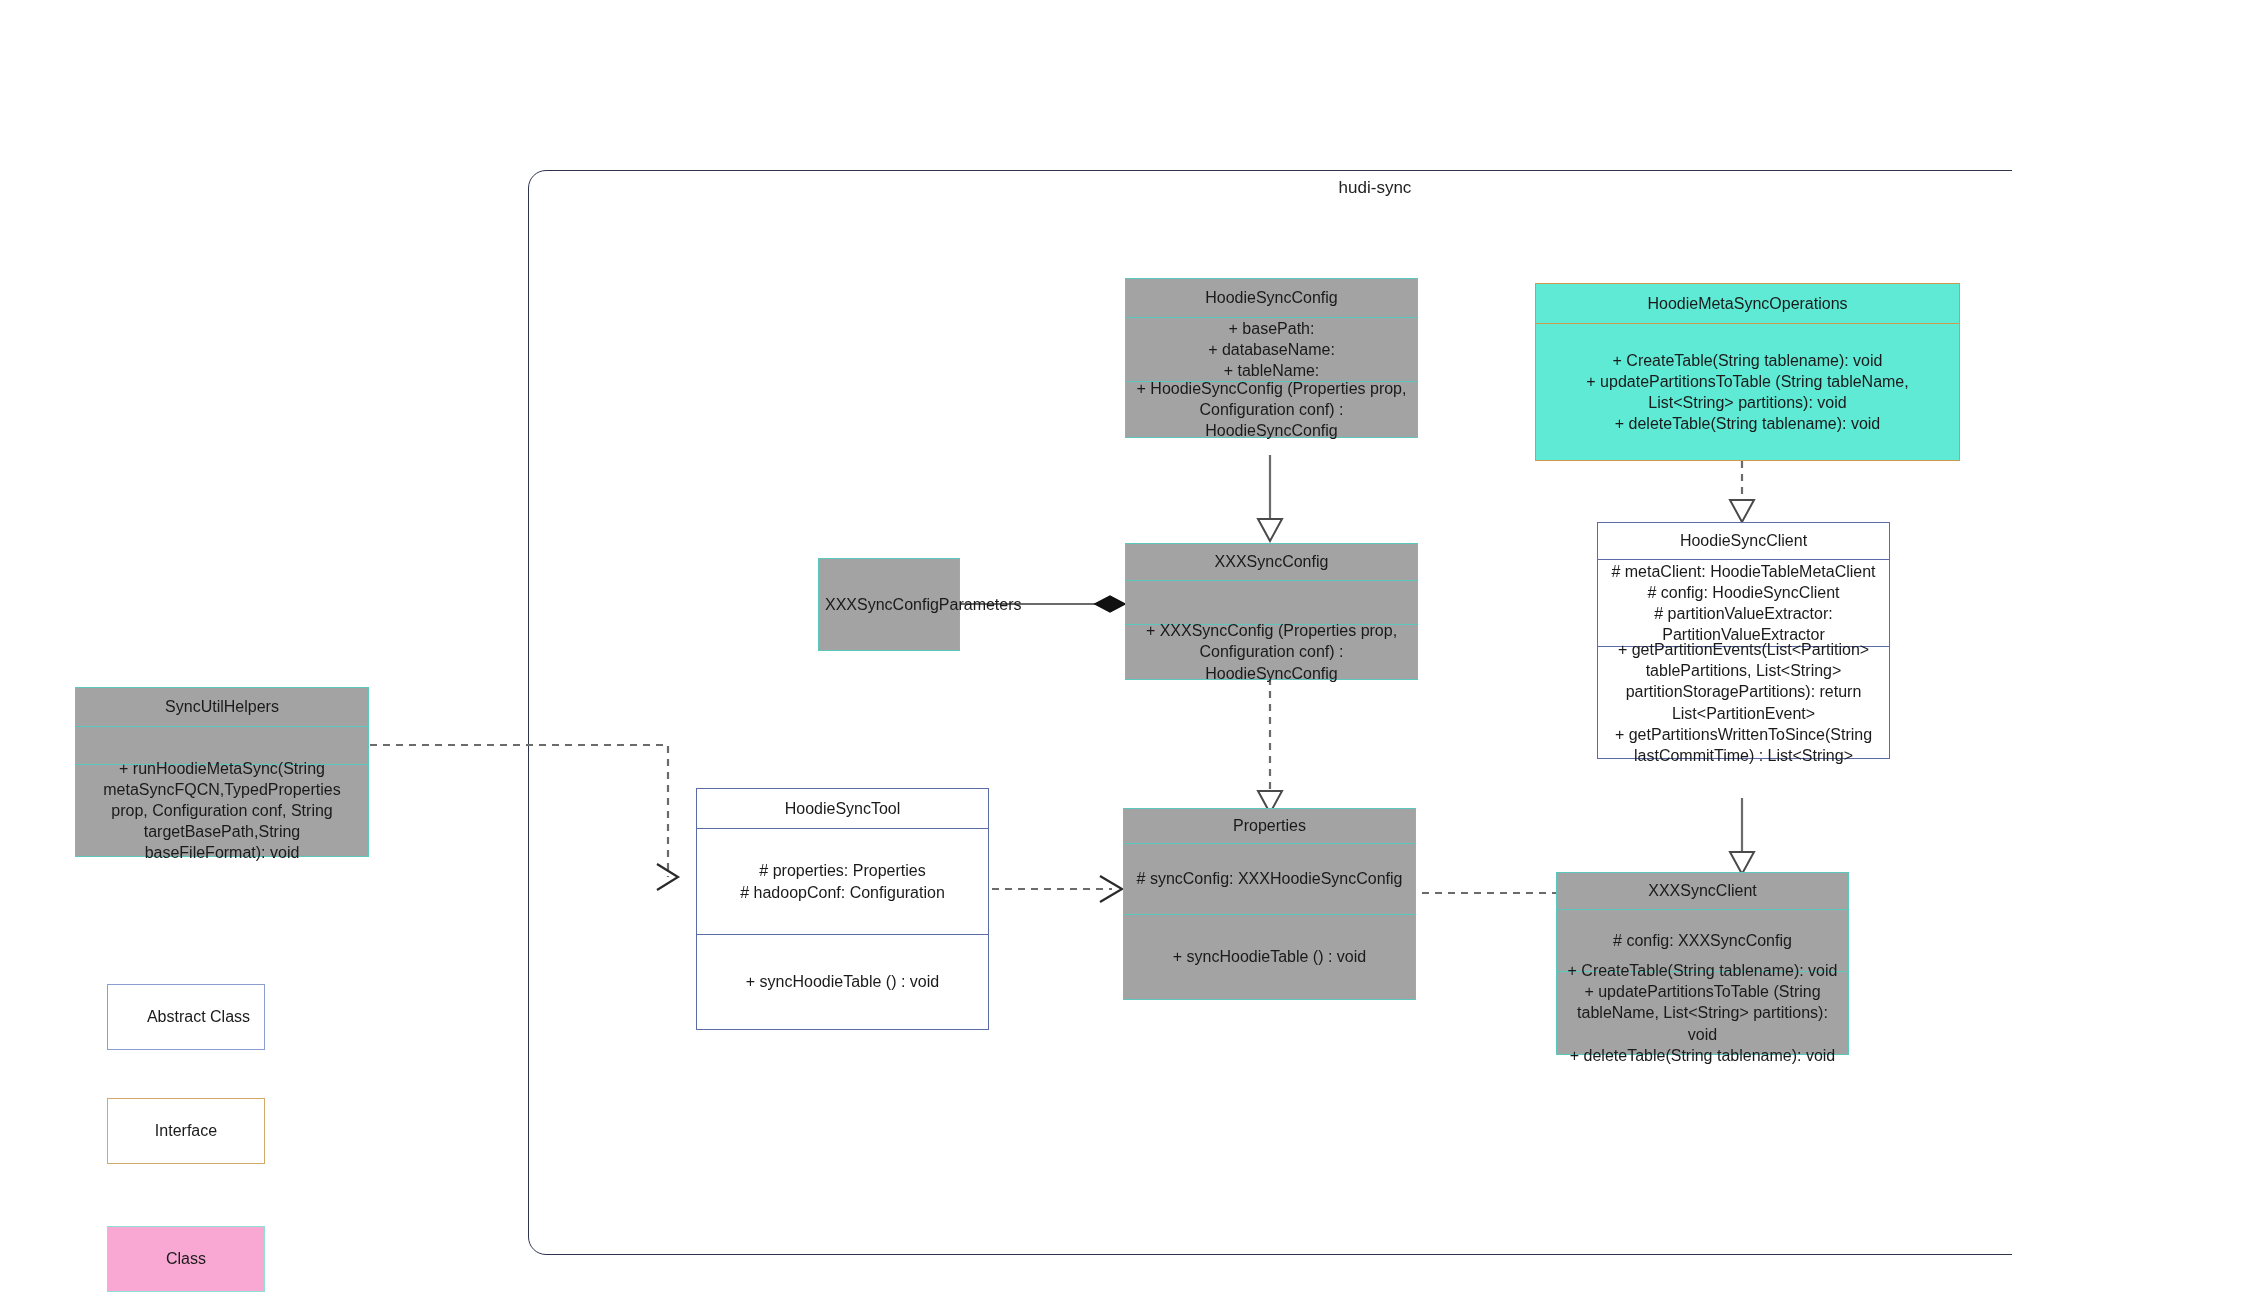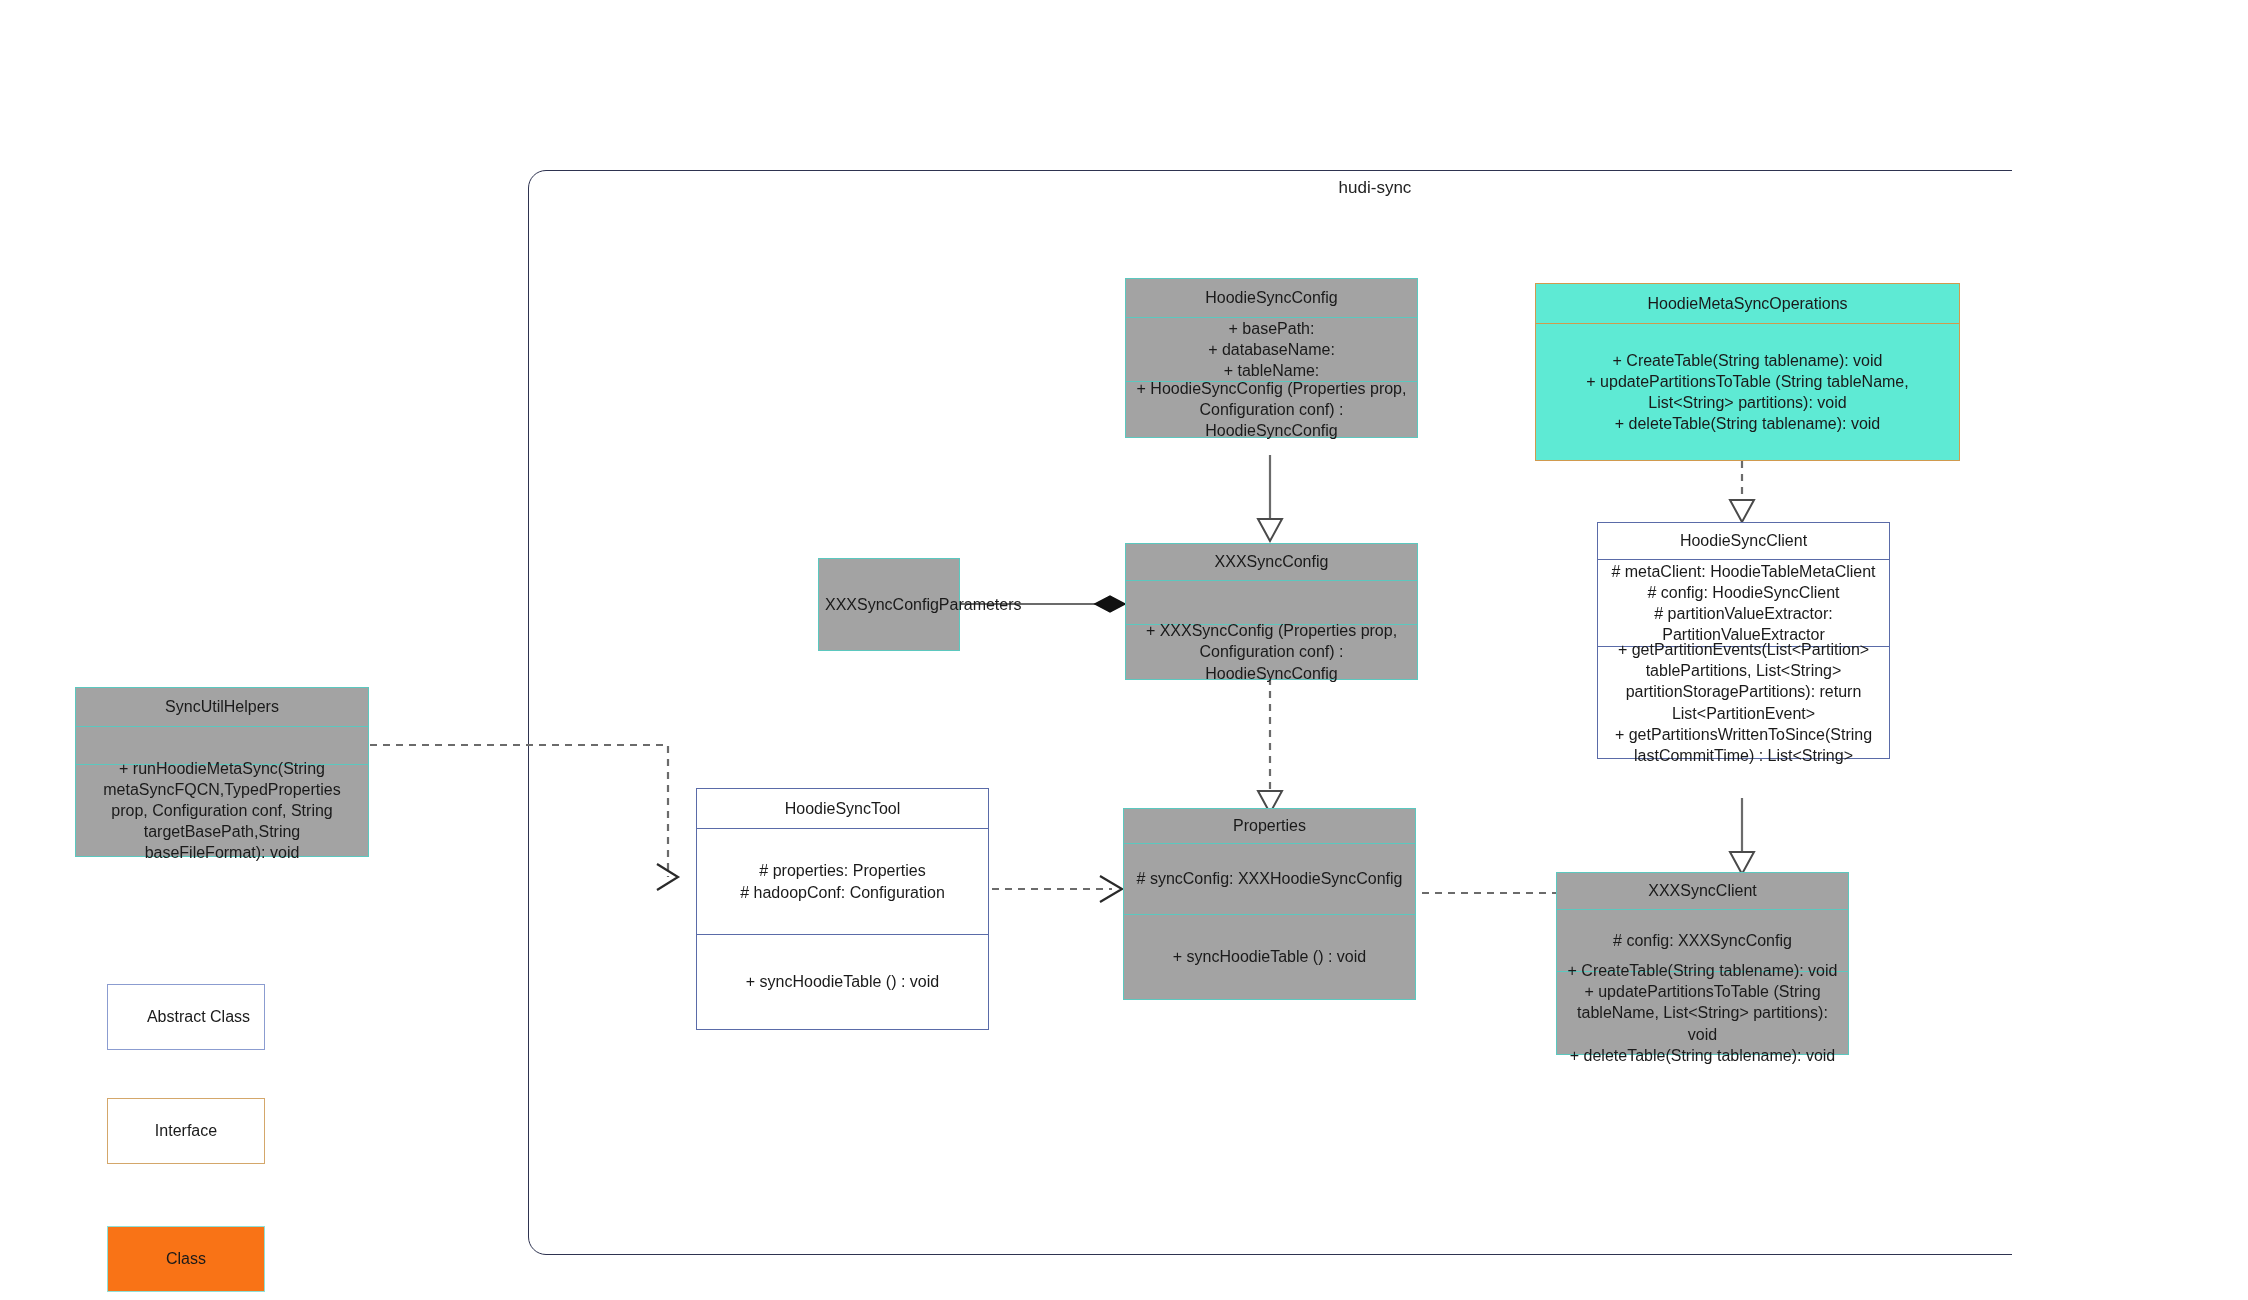--- a/index.html
+++ b/index.html
@@ -82,21 +82,21 @@
   .legend-box {
     position: absolute;
     box-sizing: border-box;
     display: flex;
     align-items: center;
     justify-content: center;
     font-size: 16px;
   }
   .legend-box.abstract { border: 1.5px solid #8b9cd0; background: #ffffff; padding-left: 25px; }
   .legend-box.interface { border: 1.5px solid #d4a76a; background: #ffffff; }
-  .legend-box.cls { border: 1.5px solid #8fe0d6; background: #f97316; text-align: center; }
+  .legend-box.cls { border: 1.5px solid #8fe0d6; background: #f9a8d4; text-align: center; }
 
   
   #edges {
     position: absolute;
     left: 0; top: 0;
     width: 2248px;
     height: 1300px;
     pointer-events: none;
   }
   .edge-solid { stroke: #6b6b6b; stroke-width: 2.2; fill: none; }

